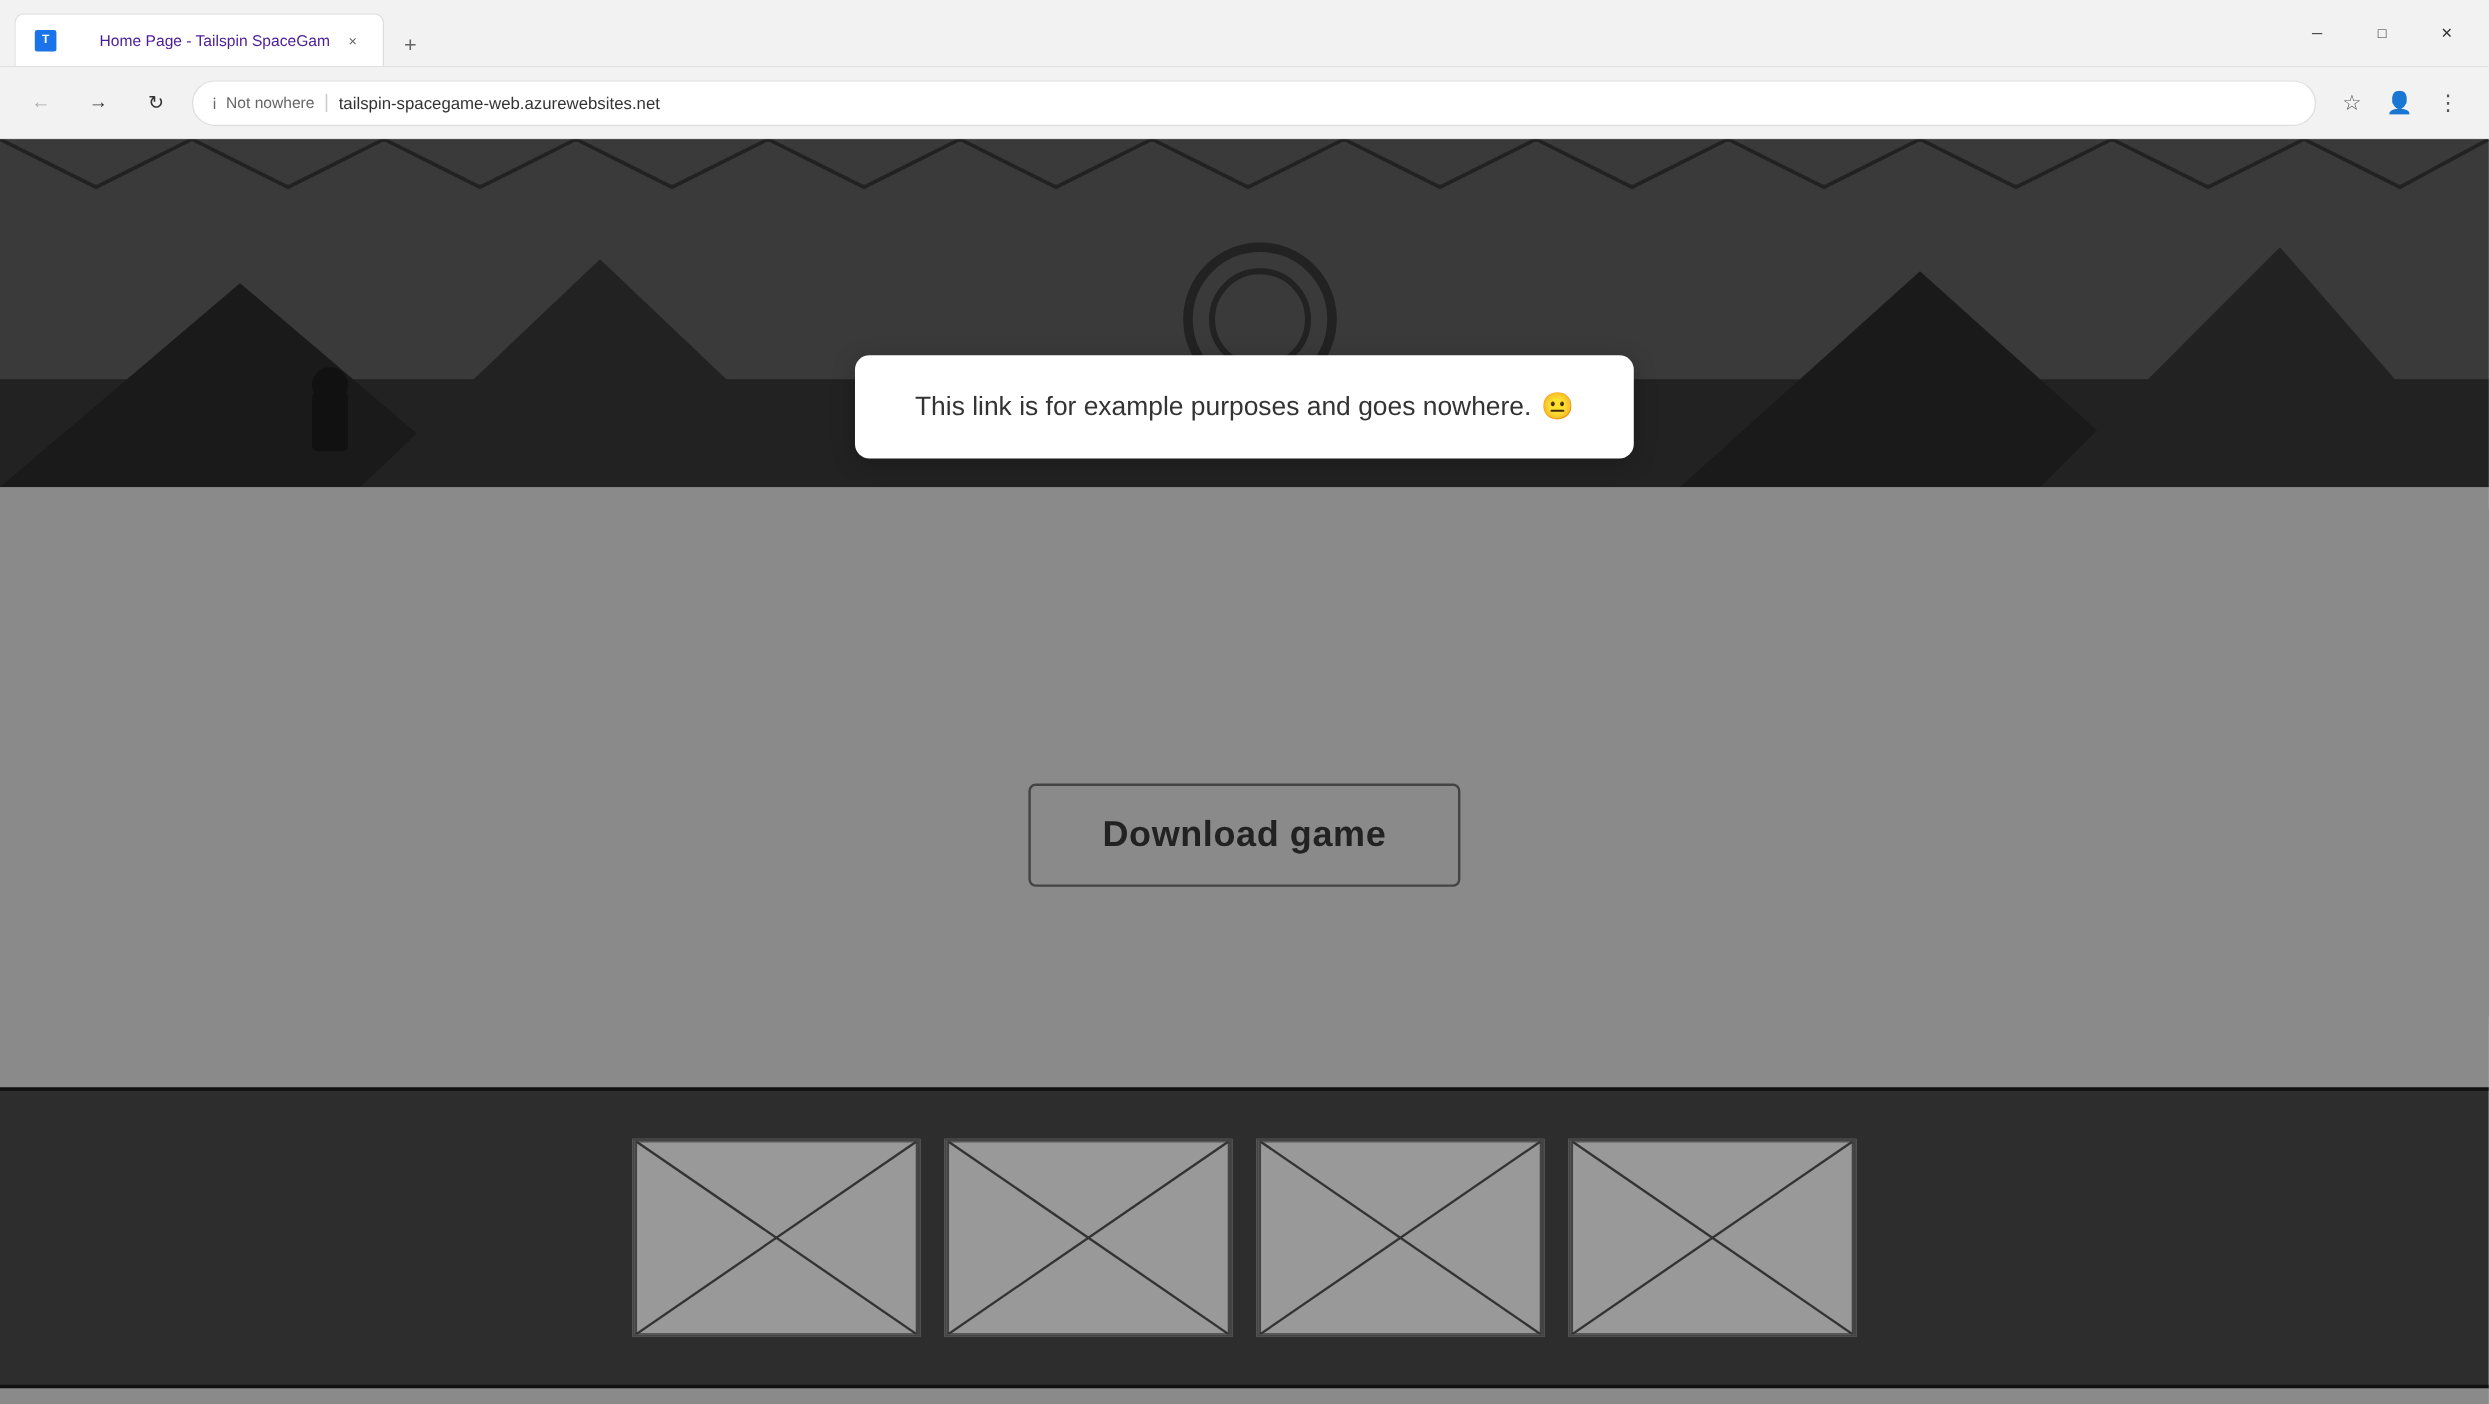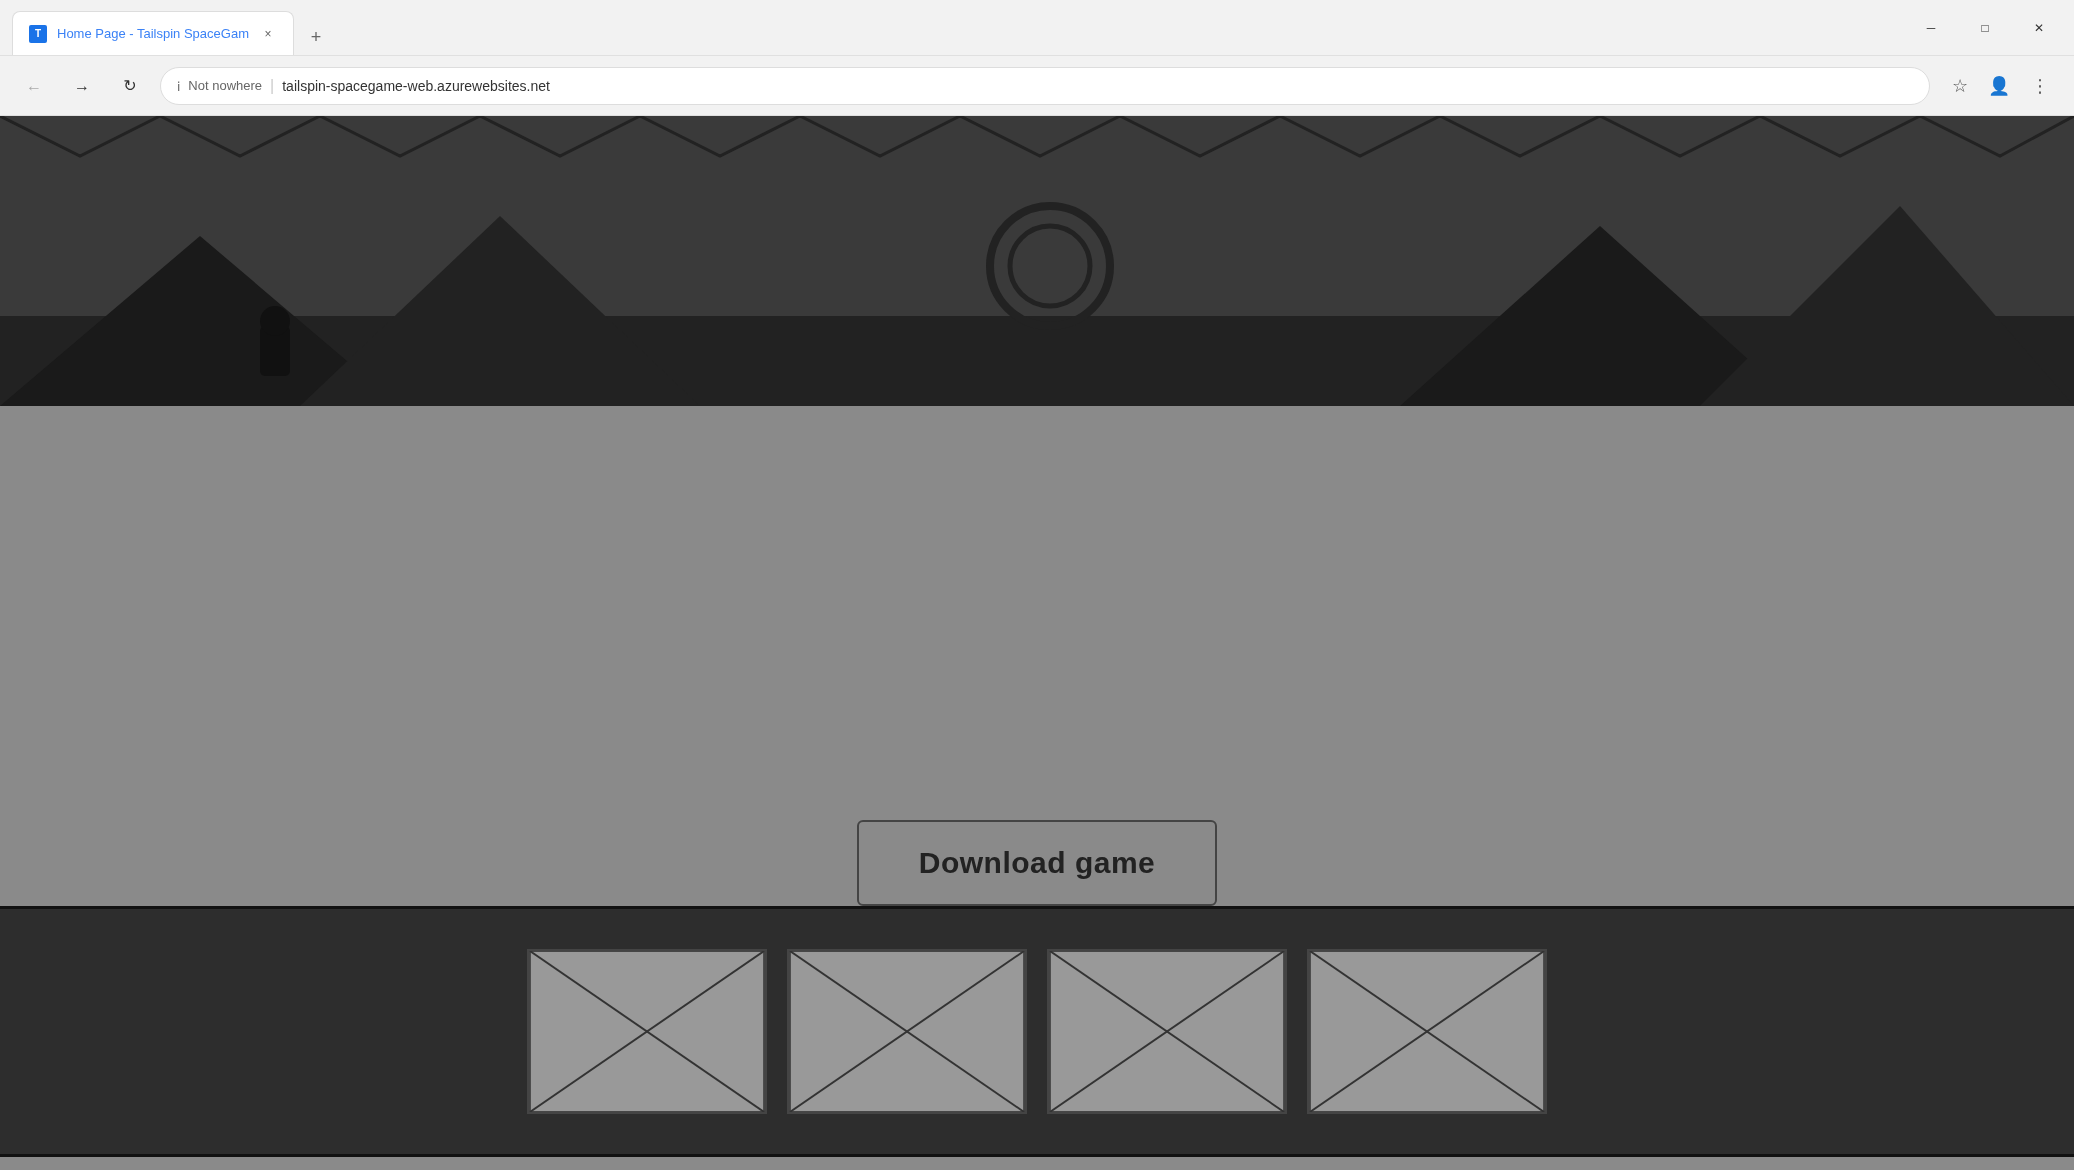--- a/index.html
+++ b/index.html
@@ -53,25 +53,26 @@
       display: flex;
       align-items: center;
       justify-content: center;
       color: white;
       font-size: 10px;
       font-weight: bold;
     }
 
     .tab-title {
       font-size: 13px;
-      color: #3b82f6;
+      color: #4c1d95;
       flex: 1;
       white-space: nowrap;
       overflow: hidden;
       text-overflow: ellipsis;
+      margin-left: 26px;
     }
 
     .tab-close {
       width: 18px;
       height: 18px;
       border-radius: 50%;
       display: flex;
       align-items: center;
       justify-content: center;
       font-size: 12px;
@@ -222,21 +223,21 @@
     }
 
     
     .middle-section {
       width: 100%;
       height: 500px;
       background: #8a8a8a;
       display: flex;
       flex-direction: column;
       align-items: center;
-      justify-content: flex-end;
+      justify-content: center;
       padding-top: 80px;
       position: relative;
     }
 
     
     .download-btn {
       border: 2px solid #444;
       background: transparent;
       color: #222;
       font-size: 30px;
@@ -332,20 +333,24 @@
         <polygon points="1400,290 1600,110 1800,290" fill="#1a1a1a"></polygon>
         <polygon points="1700,290 1900,90 2074,290" fill="#222"></polygon>
 
         <rect x="260" y="210" width="30" height="50" rx="5" fill="#111"></rect>
         <circle cx="275" cy="205" r="15" fill="#111"></circle>
 
         <circle cx="1050" cy="150" r="60" fill="none" stroke="#222" stroke-width="8"></circle>
         <circle cx="1050" cy="150" r="40" fill="none" stroke="#222" stroke-width="5"></circle>
       </svg>
 
+      <div class="tooltip-popup">
+        <span>This link is for example purposes and goes nowhere.</span>
+        <span>😐</span>
+      </div>
     </div>
 
     <div class="middle-section">
       <button class="download-btn">Download game</button>
     </div>
 
     <div class="bottom-section">
       <svg class="x-placeholder" viewBox="0 0 240 165">
         <rect width="240" height="165" fill="#999" stroke="#444" stroke-width="2"></rect>
         <line x1="0" y1="0" x2="240" y2="165" stroke="#333" stroke-width="2"></line>

